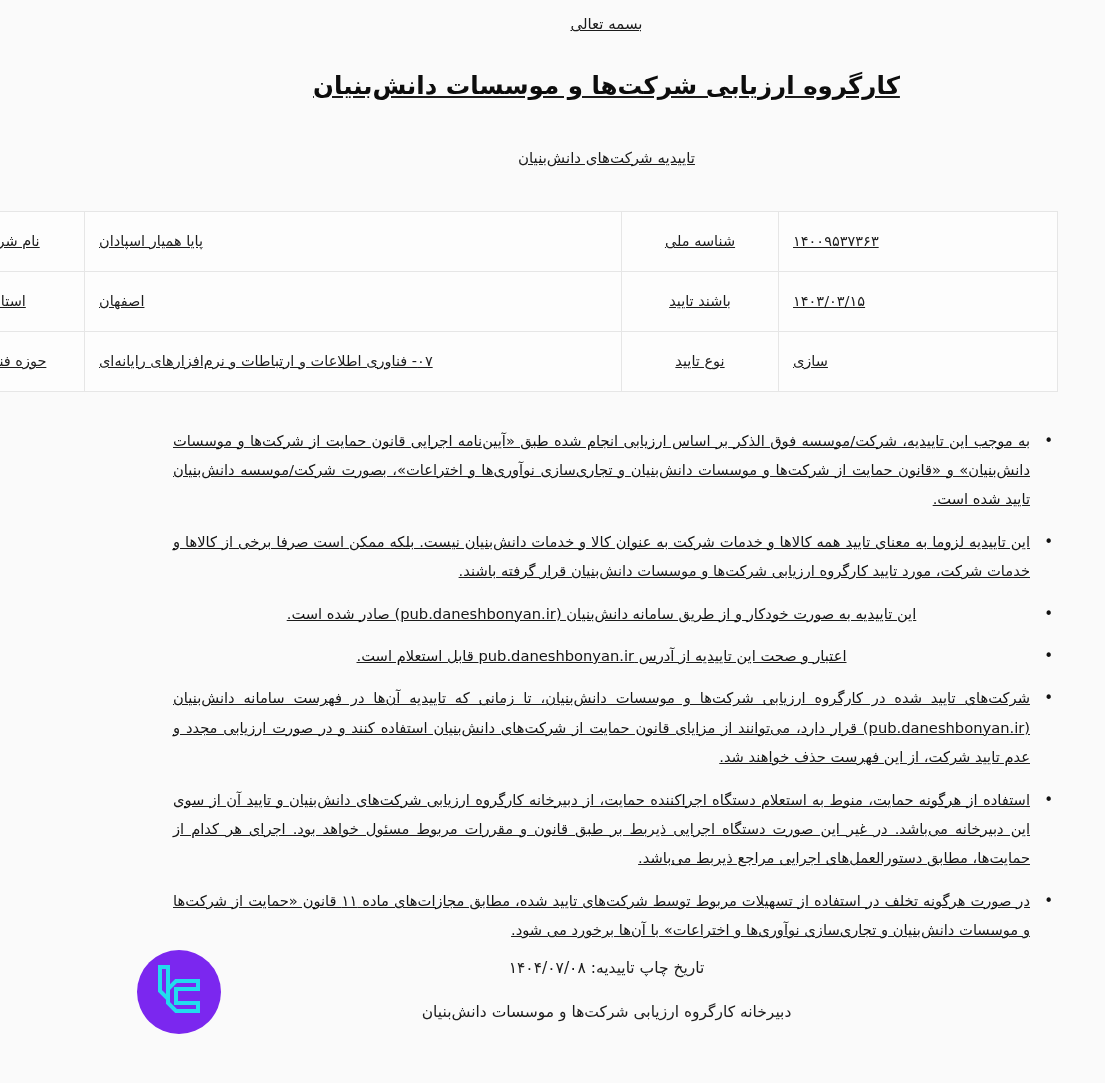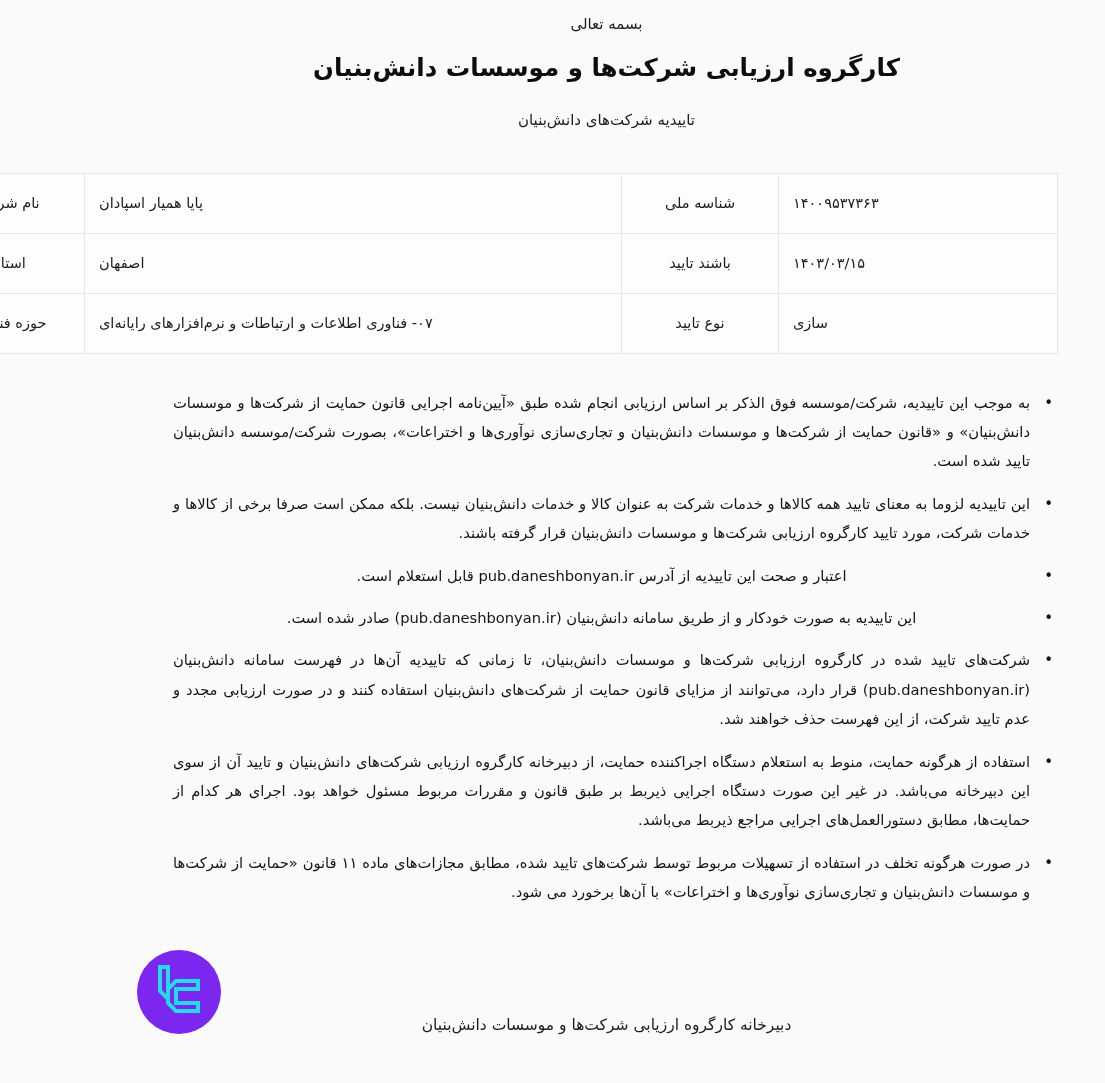--- a/index.html
+++ b/index.html
@@ -16,44 +16,45 @@
     direction: rtl;
     overflow: hidden;
     position: relative;
   }
 
   .page {
     width: 997px;
     height: 1083px;
     position: relative;
     box-sizing: border-box;
+    text-decoration: underline;
   }
 
   
   .bismillah {
     text-align: center;
     font-size: 15px;
     line-height: 1;
     padding-top: 17px;
     color: #1c1c1c;
   }
   .doc-title {
     text-align: center;
     font-size: 24.5px;
     font-weight: bold;
     line-height: 1;
-    margin-top: 24px;
+    margin-top: 42px;
     color: #0d0d0d;
     letter-spacing: 0px;
   }
   .doc-subtitle {
     text-align: center;
     font-size: 15px;
     line-height: 1;
-    margin-top: 32px;
+    margin-top: 52px;
     color: #1c1c1c;
   }
 
   
   .info-table-wrap {
     margin: 45px 47px 0 47px;
   }
   table.info-table {
     width: 1010px;
     border-collapse: collapse;
@@ -134,21 +135,20 @@
   }
   .print-date {
     top: 18px;
     font-size: 15.5px;
     color: #1c1c1c;
   }
   .secretariat {
     top: 62px;
     font-size: 15.5px;
     color: #1c1c1c;
-    margin-top: 13px;
   }
 
   .logo {
     position: absolute;
     left: 29px;
     bottom: 27px;
     width: 84px;
     height: 84px;
     border-radius: 50%;
     background: #7b27ef;
@@ -190,28 +190,29 @@
           <td class="val-wide">۰۷- فناوری اطلاعات و ارتباطات و نرم‌افزارهای رایانه‌ای</td>
           <td class="lbl">حوزه فناوری</td>
         </tr>
       </tbody>
     </table>
   </div>
 
   <ul class="notes">
     <li>به موجب این تاییدیه، شرکت/موسسه فوق الذکر بر اساس ارزیابی انجام شده طبق «آیین‌نامه اجرایی قانون حمایت از شرکت‌ها و موسسات دانش‌بنیان» و «قانون حمایت از شرکت‌ها و موسسات دانش‌بنیان و تجاری‌سازی نوآوری‌ها و اختراعات»، بصورت شرکت/موسسه دانش‌بنیان تایید شده است.</li>
     <li>این تاییدیه لزوما به معنای تایید همه کالاها و خدمات شرکت به عنوان کالا و خدمات دانش‌بنیان نیست. بلکه ممکن است صرفا برخی از کالاها و خدمات شرکت، مورد تایید کارگروه ارزیابی شرکت‌ها و موسسات دانش‌بنیان قرار گرفته باشند.</li>
+    <li class="center-line">این تاییدیه به صورت خودکار و از طریق سامانه دانش‌بنیان (pub.daneshbonyan.ir) صادر شده است.</li>
     <li class="center-line">اعتبار و صحت این تاییدیه از آدرس pub.daneshbonyan.ir قابل استعلام است.</li>
-    <li class="center-line">این تاییدیه به صورت خودکار و از طریق سامانه دانش‌بنیان (pub.daneshbonyan.ir) صادر شده است.</li>
     <li>شرکت‌های تایید شده در کارگروه ارزیابی شرکت‌ها و موسسات دانش‌بنیان، تا زمانی که تاییدیه آن‌ها در فهرست سامانه دانش‌بنیان (pub.daneshbonyan.ir) قرار دارد، می‌توانند از مزایای قانون حمایت از شرکت‌های دانش‌بنیان استفاده کنند و در صورت ارزیابی مجدد و عدم تایید شرکت، از این فهرست حذف خواهند شد.</li>
     <li>استفاده از هرگونه حمایت، منوط به استعلام دستگاه اجراکننده حمایت، از دبیرخانه کارگروه ارزیابی شرکت‌های دانش‌بنیان و تایید آن از سوی این دبیرخانه می‌باشد. در غیر این صورت دستگاه اجرایی ذیربط بر طبق قانون و مقررات مربوط مسئول خواهد بود. اجرای هر کدام از حمایت‌ها، مطابق دستورالعمل‌های اجرایی مراجع ذیربط می‌باشد.</li>
     <li>در صورت هرگونه تخلف در استفاده از تسهیلات مربوط توسط شرکت‌های تایید شده، مطابق مجازات‌های ماده ۱۱ قانون «حمایت از شرکت‌ها و موسسات دانش‌بنیان و تجاری‌سازی نوآوری‌ها و اختراعات» با آن‌ها برخورد می شود.</li>
   </ul>
 
   <div class="footer">
+    <div class="footer-text print-date">تاریخ چاپ تاییدیه: ۱۴۰۴/۰۷/۰۸</div>
     <div class="footer-text secretariat">دبیرخانه کارگروه ارزیابی شرکت‌ها و موسسات دانش‌بنیان</div>
 
     <div class="logo">
       <svg width="62" height="62" viewBox="0 0 62 62" aria-hidden="true">
         <g fill="none" stroke="#22dcee" stroke-width="4" stroke-linejoin="miter">
           <path d="M20 6 L12 6 L12 30 L20 38 L20 6 Z"></path>
           <path d="M50 20 L28 20 L20 28 L20 42 L28 50 L50 50 L50 42 L28 42 L28 28 L50 28 L50 20 Z"></path>
         </g>
       </svg>
     </div>

